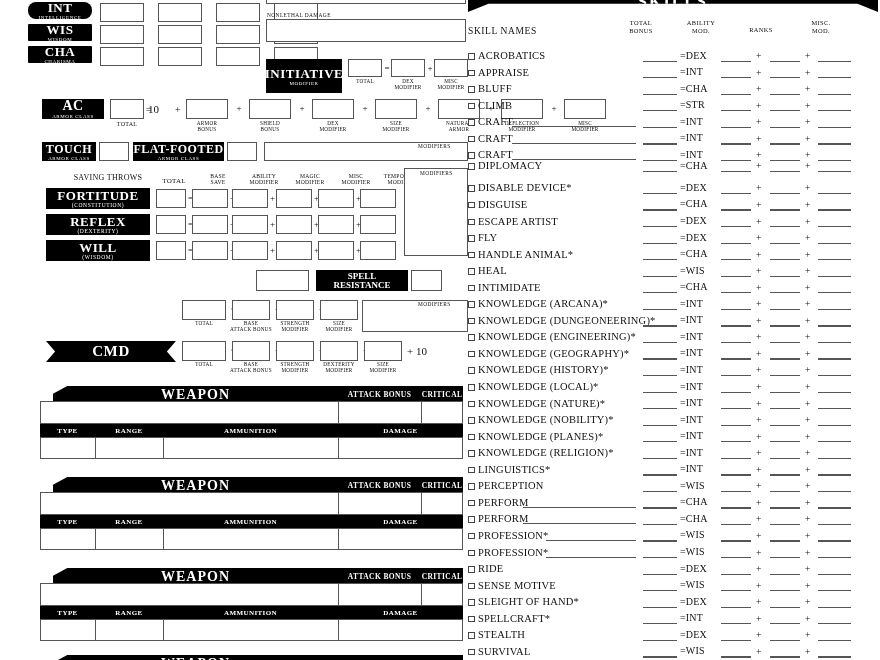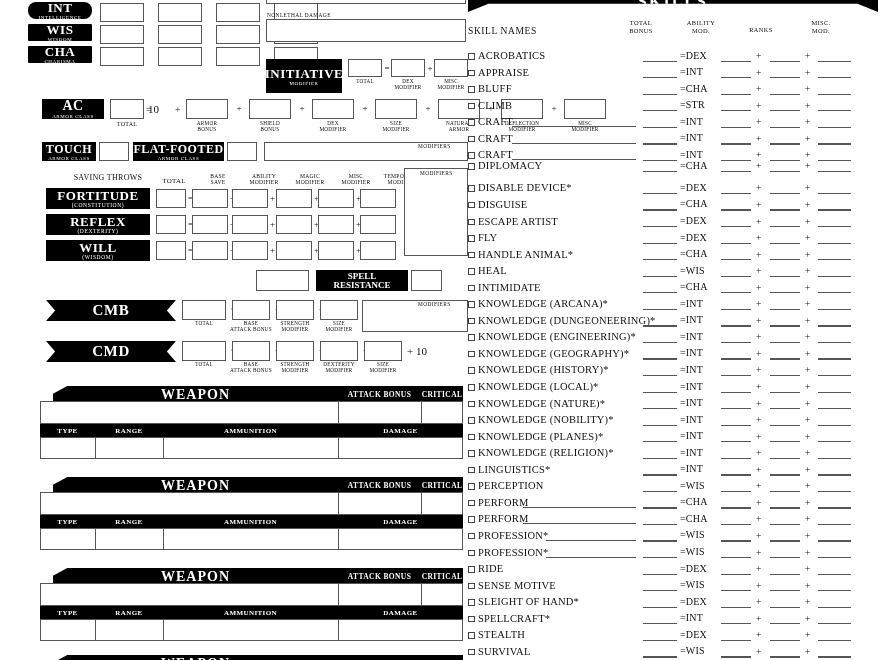--- a/index.html
+++ b/index.html
@@ -258,21 +258,20 @@
   <div class="abs box" style="left:404px; top:168px; width:64px; height:88px;"></div>
   <div class="abs" style="left:420px; top:170px; font-size:5.4px; letter-spacing:.4px;">MODIFIERS</div>
 
   <div class="abs box" style="left:256px; top:270px; width:53px; height:21px;"></div>
   <div class="abs blk" style="left:316px; top:270px; width:92px; height:21px;">
     <div style="font-size:9px; font-weight:bold;">SPELL</div>
     <div style="font-size:9px; font-weight:bold;">RESISTANCE</div>
   </div>
   <div class="abs box" style="left:411px; top:270px; width:31px; height:21px;"></div>
 
-  <div class="abs ribbon" style="left:46px; top:300px; width:130px; height:21px; font-size:15px;">CMB</div>
   <div id="cmb-row">
       <div class="abs box" style="left:182px; top:300px; width:44px; height:20px;"></div>
       <div class="abs cap" style="left:172px; top:321px; width:64px;">TOTAL</div>
       <div class="abs op" style="left:229px; top:305px; width:9px;">=</div>
       <div class="abs box" style="left:232px; top:300px; width:38px; height:20px;"></div>
       <div class="abs cap" style="left:222px; top:321px; width:58px;">BASE<br>ATTACK BONUS</div>
       <div class="abs op" style="left:273px; top:305px; width:9px;">+</div>
       <div class="abs box" style="left:276px; top:300px; width:38px; height:20px;"></div>
       <div class="abs cap" style="left:266px; top:321px; width:58px;">STRENGTH<br>MODIFIER</div>
       <div class="abs op" style="left:317px; top:305px; width:9px;">+</div>

